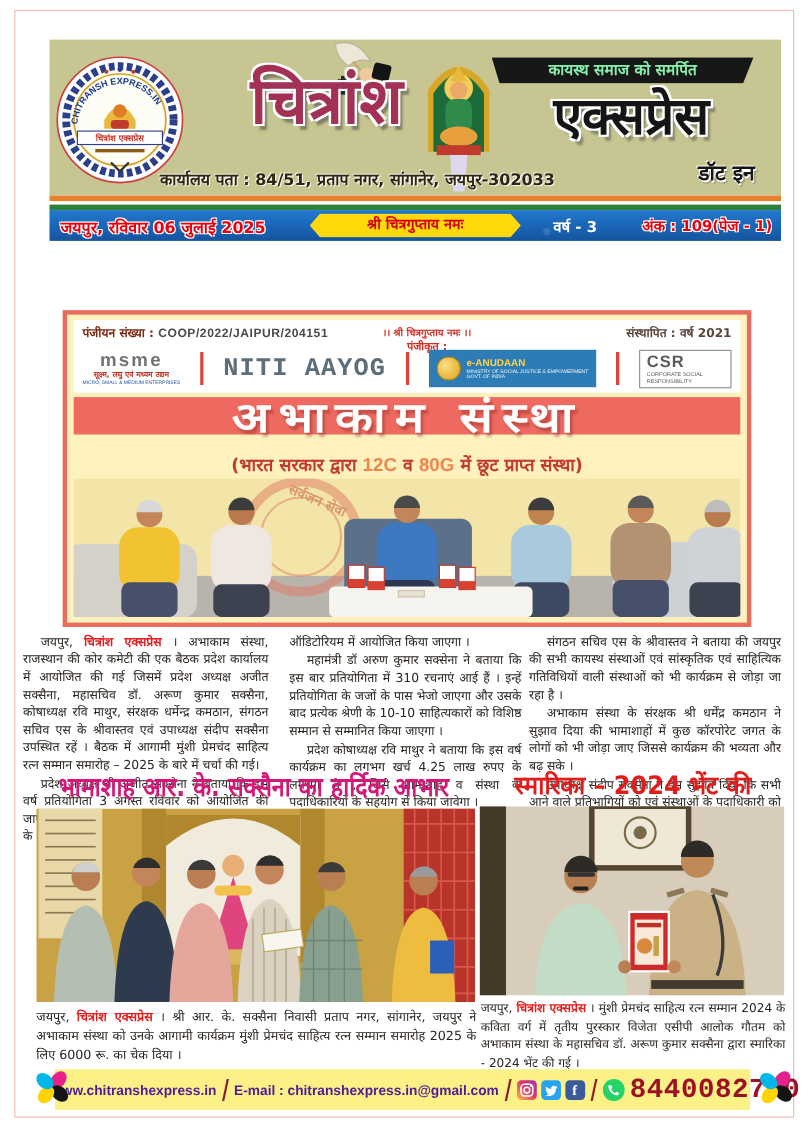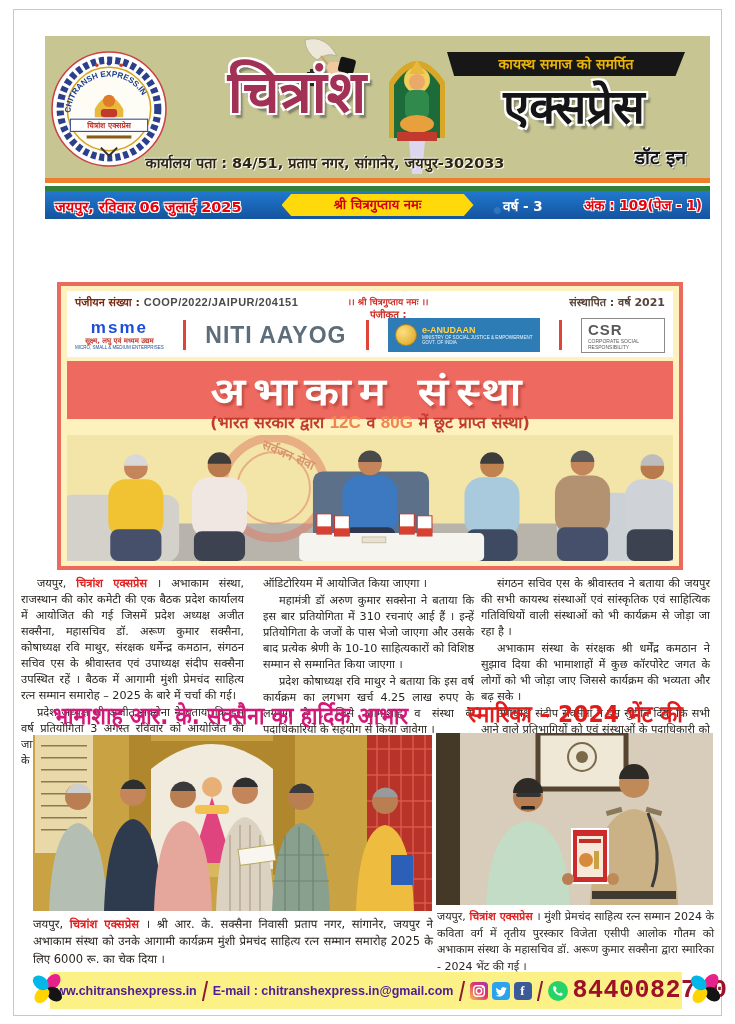--- a/index.html
+++ b/index.html
@@ -6,21 +6,21 @@
   .page{position:relative;width:735px;height:1024px;background:#fff;font-family:"DejaVu Sans",sans-serif;overflow:hidden;}
   .frame{position:absolute;left:13px;top:9px;width:707px;height:1005px;border:1px solid #f2b9ae;}
 
   
   .masthead{position:absolute;left:45px;top:36px;width:665px;height:142px;background:#c7c693;}
   .logo{position:absolute;left:5px;top:14px;width:118px;height:118px;}
   .quill{position:absolute;left:252px;top:0;width:62px;height:58px;}
   .title1{position:absolute;left:114px;top:20px;width:276px;text-align:center;font-size:58px;line-height:1.25;font-weight:bold;color:#a33156;
     text-shadow:-2px -2px 0 #fff,2px -2px 0 #fff,-2px 2px 0 #fff,2px 2px 0 #fff,4px 5px 2px rgba(60,60,60,.5);}
   .deity{position:absolute;left:338px;top:2px;width:68px;height:138px;}
-  .ribbon{position:absolute;left:402px;top:16px;width:238px;height:24px;background:#171717;color:#eab308;font-size:14px;font-weight:bold;
+  .ribbon{position:absolute;left:402px;top:16px;width:238px;height:24px;background:#171717;color:#86efac;font-size:14px;font-weight:bold;
     text-align:center;line-height:24px;clip-path:polygon(0 0,100% 0,96% 100%,3% 100%);}
   .title2{position:absolute;left:398px;top:40px;width:262px;text-align:center;font-size:47px;line-height:1.3;font-weight:bold;color:#151515;
     text-shadow:-2px -2px 0 #fff,2px -2px 0 #fff,-2px 2px 0 #fff,2px 2px 0 #fff,4px 5px 2px rgba(60,60,60,.45);}
   .dotin{position:absolute;right:24px;top:108px;font-size:19px;font-weight:bold;color:#151515;
     text-shadow:1px 1px 0 #fff,-1px -1px 0 #fff,2px 2px 1px rgba(0,0,0,.3);text-align:right;}
   .address{position:absolute;left:80px;top:116px;width:400px;text-align:center;font-size:14.5px;font-weight:bold;color:#2e2612;
     text-shadow:1px 1px 0 rgba(255,255,255,.9),-1px -1px 0 rgba(255,255,255,.7);}
 
   
   .tricolor{position:absolute;left:45px;top:178px;width:665px;}
@@ -47,33 +47,33 @@
   .adbox{position:absolute;left:57px;top:282px;width:618px;height:280px;background:#fdf1bd;border:4px solid #ea6a5e;}
   .ad-top{position:absolute;left:6px;top:5px;right:6px;height:66px;background:#fff;}
   .ad-row1{position:relative;height:18px;}
   .reg{position:absolute;left:8px;top:3px;font-size:11px;color:#7a2a12;font-weight:bold;}
   .reg-n{color:#4a4a4a;font-family:"Liberation Sans",sans-serif;letter-spacing:.5px;}
   .inv{position:absolute;left:53%;transform:translateX(-50%);top:4px;font-size:9px;color:#d03028;font-weight:bold;}
   .est{position:absolute;right:8px;top:3px;font-size:11px;color:#5a443a;font-weight:bold;}
   .pk{position:absolute;left:53%;transform:translateX(-50%);top:16px;font-size:10px;color:#d03028;font-weight:bold;}
   .logos{position:absolute;left:8px;right:8px;top:26px;bottom:4px;display:flex;align-items:center;justify-content:space-between;gap:5px;}
   .msme{text-align:center;line-height:1.1;}
-  .msme-t{font-family:"Liberation Sans",sans-serif;font-weight:bold;font-size:17px;color:#1d4ed8;letter-spacing:2px;}
+  .msme-t{font-family:"Liberation Sans",sans-serif;font-weight:bold;font-size:17px;color:#737373;letter-spacing:2px;}
   .msme-h{font-size:7px;color:#c0392b;font-weight:bold;}
   .msme-e{font-size:4.5px;color:#1b4f9c;font-family:"Liberation Sans",sans-serif;}
   .ldiv{width:3px;height:30px;background:#e04438;flex:none;}
-  .niti{font-family:Liberation Sans, sans-serif;font-weight:bold;font-size:23px;color:#5d6d79;letter-spacing:1px;white-space:nowrap;}
+  .niti{font-family:Liberation Mono, monospace;font-weight:bold;font-size:23px;color:#5d6d79;letter-spacing:1px;white-space:nowrap;}
   .anud{display:flex;align-items:center;gap:5px;background:#2d7cb5;padding:3px 7px;height:34px;box-sizing:border-box;}
   .anud-em{width:20px;height:20px;border-radius:50%;flex:none;background:radial-gradient(circle at 35% 35%,#ffdf80,#d8a020);border:1px solid #b8860b;}
   .anud-t{font-family:"Liberation Sans",sans-serif;font-weight:bold;font-size:9px;color:#ffd24a;}
   .anud-s{font-family:"Liberation Sans",sans-serif;font-size:4.6px;color:#eef4fa;white-space:nowrap;}
   .csr{border:1.5px solid #8a8a8a;background:#fff;text-align:left;padding:2px 6px;}
   .csr-t{font-family:"Liberation Sans",sans-serif;font-weight:bold;font-size:15px;color:#5a5a5a;letter-spacing:1px;}
   .csr-s{font-family:"Liberation Sans",sans-serif;font-size:5px;color:#5a5a5a;width:70px;}
-  .orgband{position:absolute;left:6px;right:6px;top:75px;height:58px;background:#ee6a60;display:flex;align-items:center;justify-content:center;}
+  .orgband{position:absolute;left:6px;right:6px;top:75px;height:34px;background:#ee6a60;display:flex;align-items:center;justify-content:center;}
   .orgband span{font-size:38px;font-weight:bold;color:#fff;letter-spacing:7px;transform:scaleX(1.18);white-space:nowrap;
     text-shadow:2px 3px 2px rgba(120,30,20,.35);}
   .orgsub{position:absolute;left:0;right:0;top:125px;text-align:center;font-size:16px;font-weight:bold;color:#c23a2e;}
   .orgsub .num{color:#f08550;font-family:"Liberation Sans",sans-serif;font-size:17px;}
   .photo1{position:absolute;left:6px;bottom:5px;width:606px;height:126px;}
 
   
   .col{position:absolute;top:576px;font-size:11.2px;line-height:1.43;text-align:justify;color:#2b2620;}
   .col p{margin:0 0 1px 0;text-indent:16px;}
   .col1{left:21px;width:223px;}

